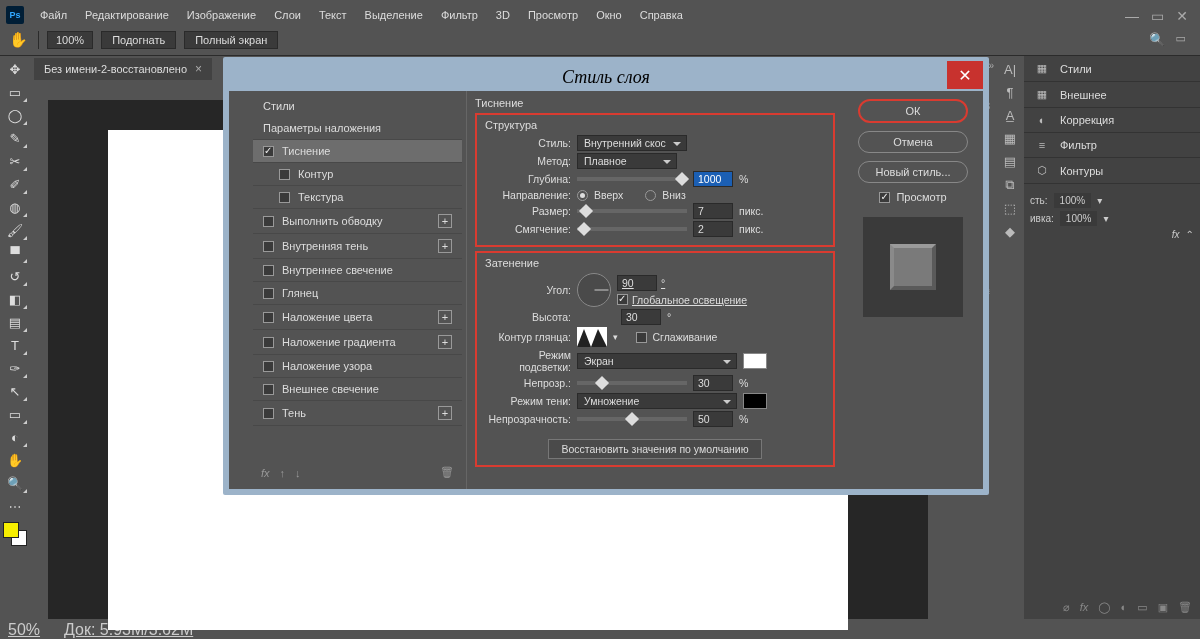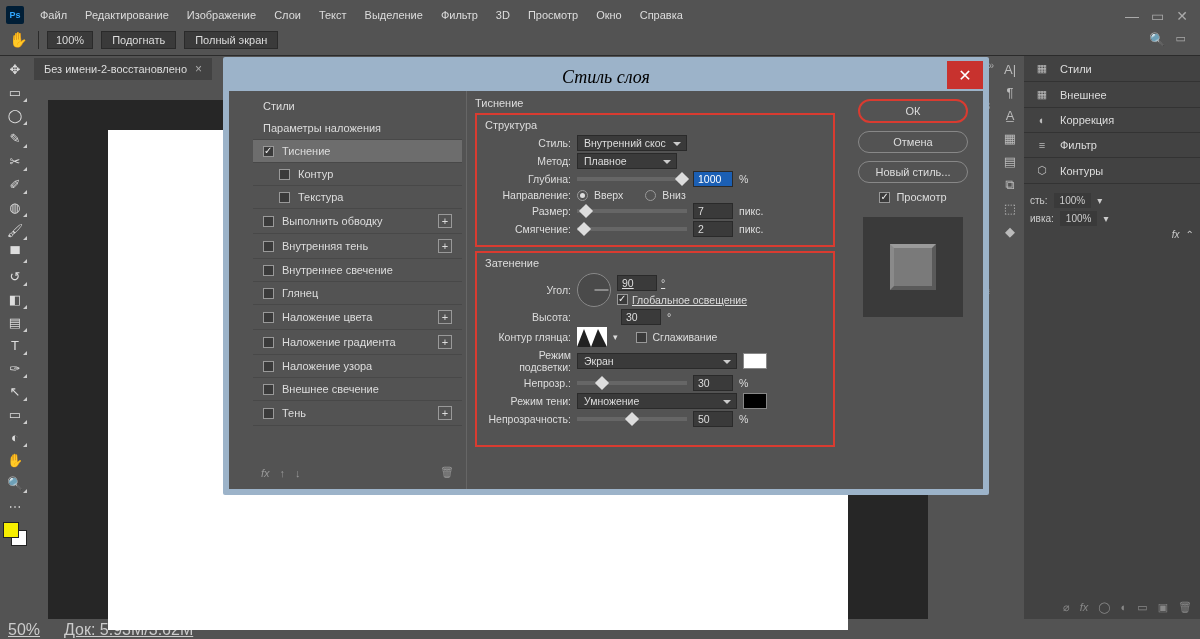--- a/index.html
+++ b/index.html
@@ -449,20 +449,21 @@
           <div class="field-row">
               <span class="label">Непрозрачность:</span>
               <div class="slider">
                 <div class="thumb" style="left:50px;"></div>
               </div>
               <span class="numbox">50</span>
               <span>%</span>
             </div>
 
           <div class="bottom-btns">
+            <div class="flat">Восстановить значения по умолчанию</div>
           </div>
         </div>
       </div>
 
       <div class="dlg-right">
         <div class="pill primary">ОК</div>
         <div class="pill">Отмена</div>
         <div class="pill">Новый стиль...</div>
         <div class="prev-row">
             <span class="small-cb on"></span>

